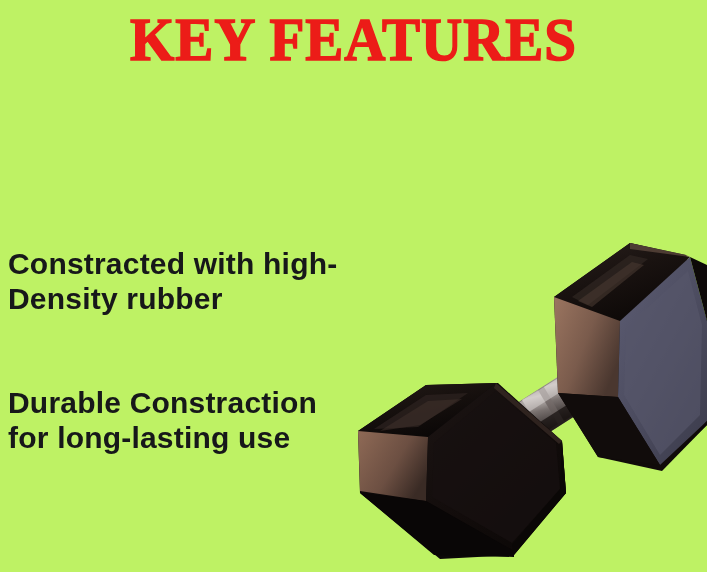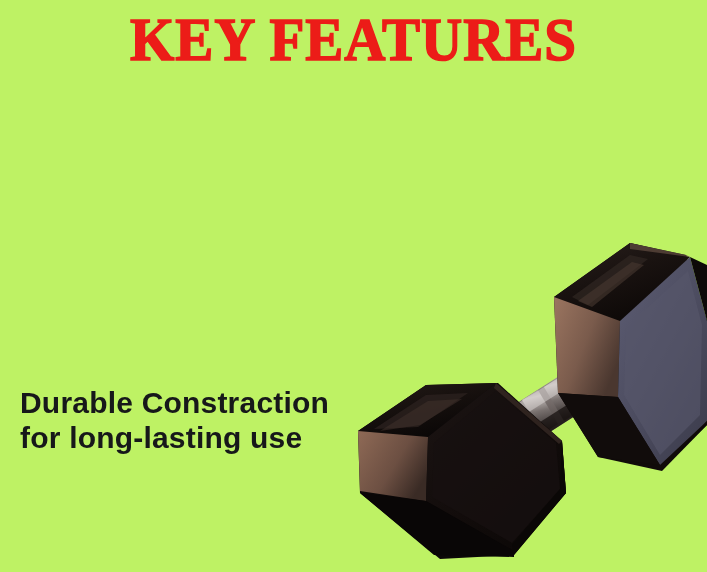--- a/index.html
+++ b/index.html
@@ -43,40 +43,42 @@
     left: 8px;
     font-weight: bold;
     font-size: 30px;
     line-height: 35px;
     color: #17181A;
     letter-spacing: 0.2px;
     z-index: 5;
     white-space: pre-line;
   }
   #feature-block-1 { top: 246px; }
-  #feature-block-2 { top: 385px; margin-left: 12px; }
+  #feature-block-2 { top: 385px; }
 
   
   #dumbbell {
     position: absolute;
     left: 330px;
     top: 225px;
     width: 377px;
     height: 340px;
     z-index: 3;
   }
   #dumbbell svg { display: block; width: 100%; height: 100%; }
 </style>
 </head>
 <body>
 
 <div id="page">
 
   <div id="page-title">KEY FEATURES</div>
 
+  <div class="feature-block" id="feature-block-1">Constracted with high-
+Density rubber</div>
 
   <div class="feature-block" id="feature-block-2">Durable Constraction
 for long-lasting use</div>
 
   <div id="dumbbell">
     <svg viewBox="0 0 377 340" xmlns="http://www.w3.org/2000/svg">
       <defs>
         <linearGradient id="gHandle" x1="0" y1="0" x2="0.25" y2="1">
           <stop offset="0%" stop-color="#6F6765"></stop>
           <stop offset="18%" stop-color="#CFC9C6"></stop>

